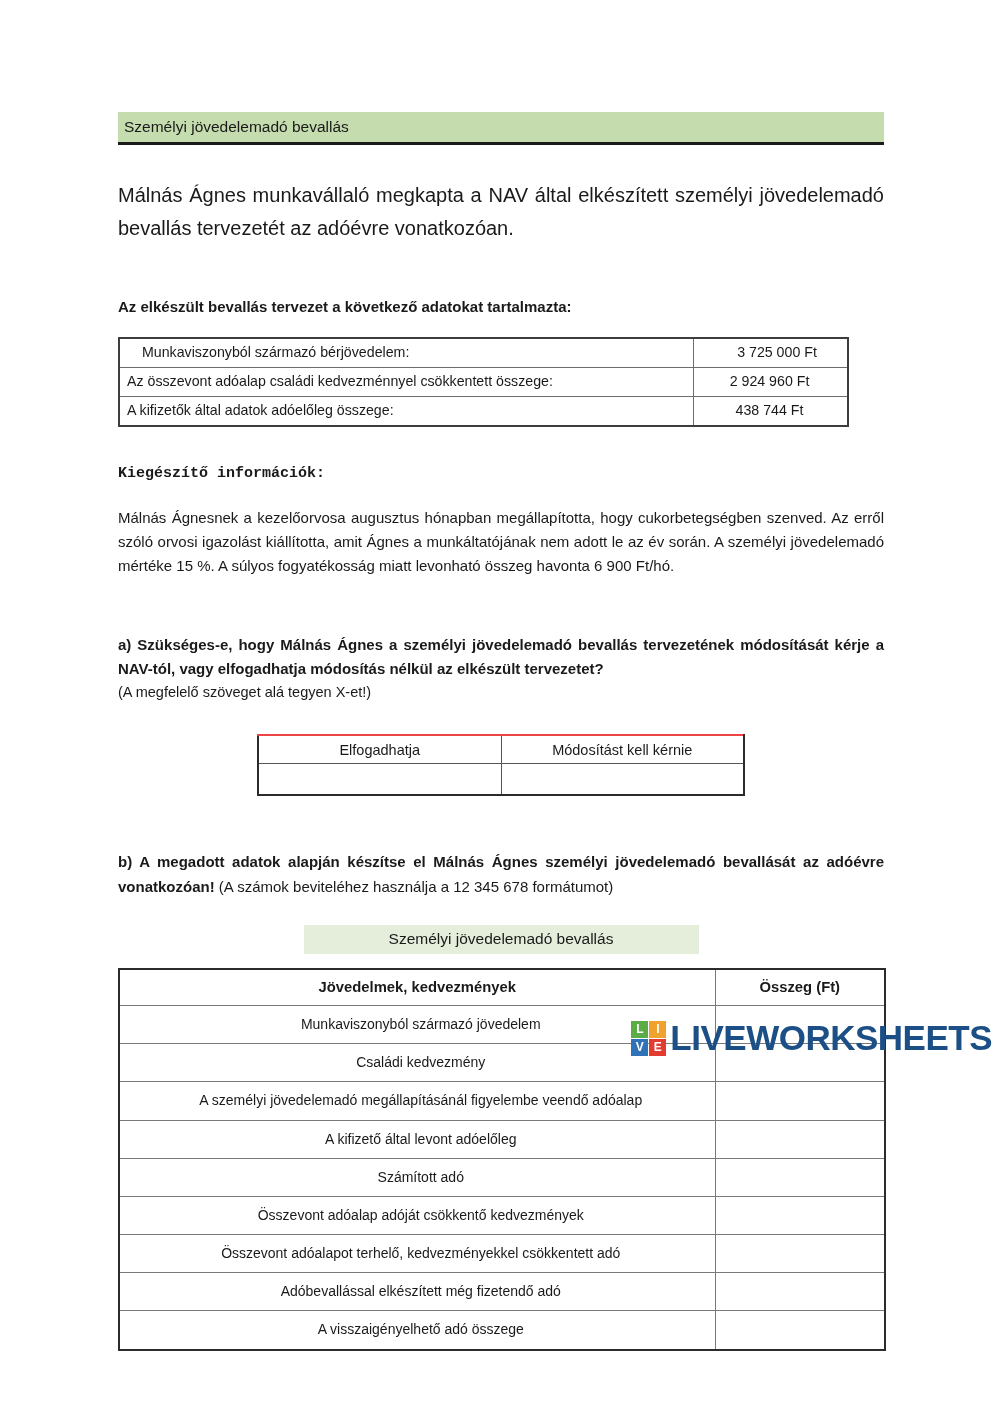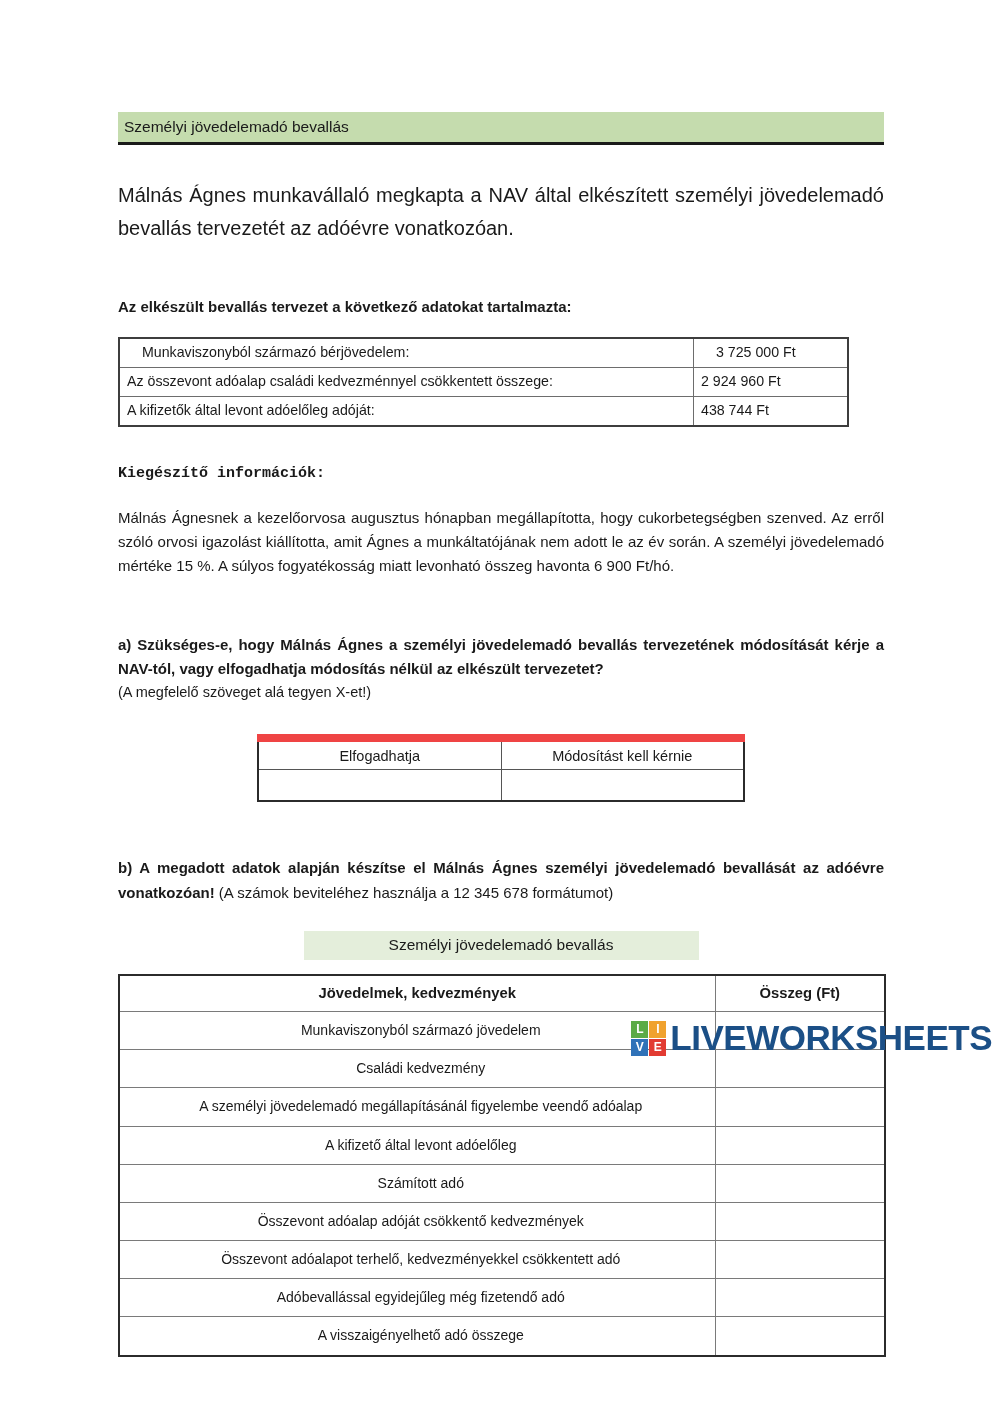--- a/index.html
+++ b/index.html
@@ -67,21 +67,21 @@
     margin-top: 18px;
     width: 666px;
   }
   table.data-table td {
     border: 1px solid #6d6d6d;
     font-size: 14.2px;
     padding: 4px 7px 5px 7px;
     line-height: 1.35;
   }
   table.data-table td.lbl { width: 544px; }
-  table.data-table td.val { width: 122px; text-align: left; padding-right: 9px; }
+  table.data-table td.val { width: 122px; text-align: center; padding-right: 9px; }
   table.data-table tr:first-child td { border-top: 2px solid #3d3d3d; padding-left: 22px; }
   table.data-table tr:last-child td { border-bottom: 2px solid #3d3d3d; }
   table.data-table td.lbl { border-left: 2px solid #3d3d3d; }
   table.data-table td.val { border-right: 2px solid #3d3d3d; }
 
   
   .q-block { margin-top: 54px; }
   .q-text {
     font-size: 15px;
     font-weight: bold;
@@ -107,21 +107,21 @@
     width: 488px;
     border-collapse: collapse;
     table-layout: fixed;
   }
   table.choice-table td {
     border: 1px solid #555;
     height: 25px;
     font-size: 14.5px;
     text-align: center;
   }
-  table.choice-table tr:first-child td { border-top: 8px solid #ef4444; }
+  table.choice-table tr:first-child td { border-top: 2px solid #ef4444; }
   table.choice-table tr:last-child td { border-bottom: 2px solid #2b2b2b; }
   table.choice-table td:first-child { border-left: 2px solid #2b2b2b; }
   table.choice-table td:last-child { border-right: 2px solid #2b2b2b; }
   table.choice-table td.answer-cell { height: 28px; }
 
   
   .form-title-wrap {
     margin-top: 26px;
     display: flex;
     justify-content: center;
@@ -217,21 +217,21 @@
       <tbody>
         <tr>
           <td class="lbl">Munkaviszonyból származó bérjövedelem:</td>
           <td class="val">3 725 000 Ft</td>
         </tr>
         <tr>
           <td class="lbl">Az összevont adóalap családi kedvezménnyel csökkentett összege:</td>
           <td class="val">2 924 960 Ft</td>
         </tr>
         <tr>
-          <td class="lbl">A kifizetők által levont adóelőleg adóját:</td>
+          <td class="lbl">A kifizetők által adatok adóelőleg összege:</td>
           <td class="val">438 744 Ft</td>
         </tr>
       </tbody>
     </table>
 
     <div class="sec-head tight">Kiegészítő információk:</div>
     <p class="body-text">Málnás Ágnesnek a kezelőorvosa augusztus hónapban megállapította, hogy cukorbetegségben szenved. Az erről szóló orvosi igazolást kiállította, amit Ágnes a munkáltatójának nem adott le az év során. A személyi jövedelemadó mértéke 15 %. A súlyos fogyatékosság miatt levonható összeg havonta 6 900 Ft/hó.</p>
 
     <div class="q-block">
       <p class="q-text">a) Szükséges-e, hogy Málnás Ágnes a személyi jövedelemadó bevallás tervezetének módosítását kérje a NAV-tól, vagy elfogadhatja módosítás nélkül az elkészült tervezetet?</p>
@@ -294,21 +294,21 @@
           </tr>
           <tr>
             <td class="row-label">Összevont adóalap adóját csökkentő kedvezmények</td>
             <td class="row-input"></td>
           </tr>
           <tr>
             <td class="row-label">Összevont adóalapot terhelő, kedvezményekkel csökkentett adó</td>
             <td class="row-input"></td>
           </tr>
           <tr>
-            <td class="row-label">Adóbevallással egyidejűleg még fizetendő adó</td>
+            <td class="row-label">Adóbevallással elkészített még fizetendő adó</td>
             <td class="row-input"></td>
           </tr>
           <tr>
             <td class="row-label">A visszaigényelhető adó összege</td>
             <td class="row-input"></td>
           </tr>
         </tbody>
       </table>
     </div>
 

